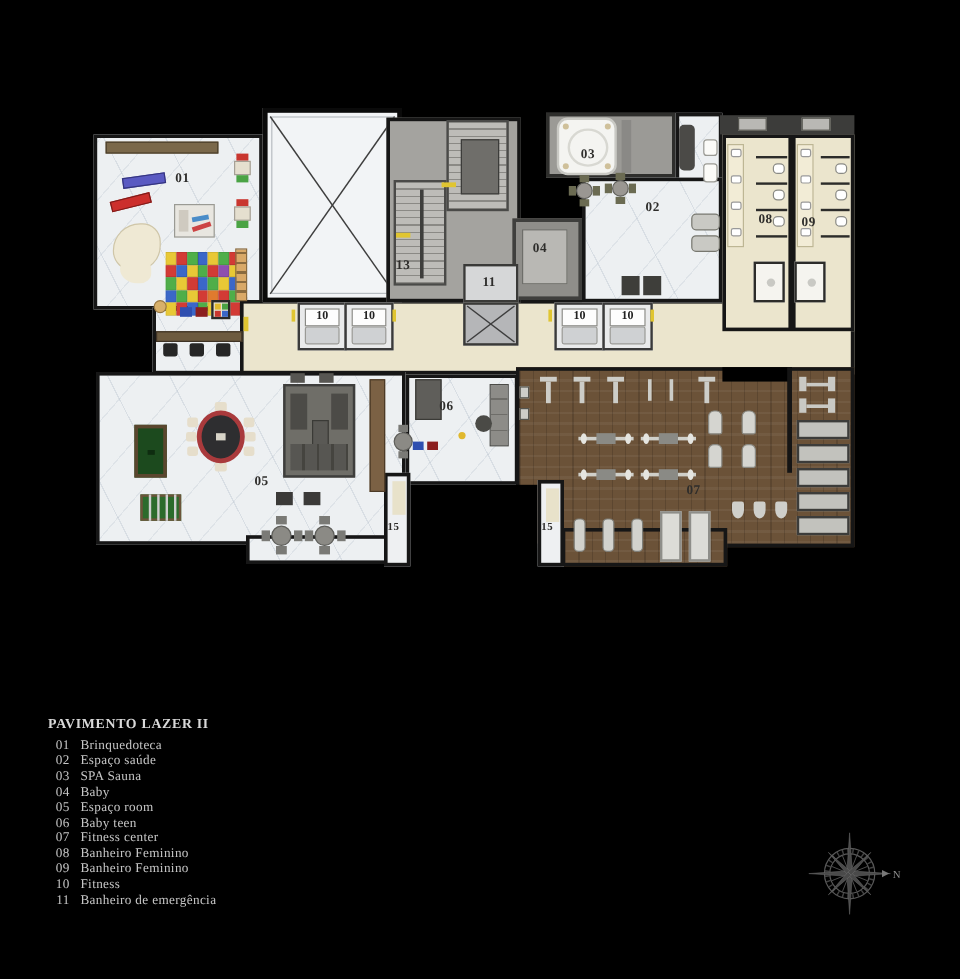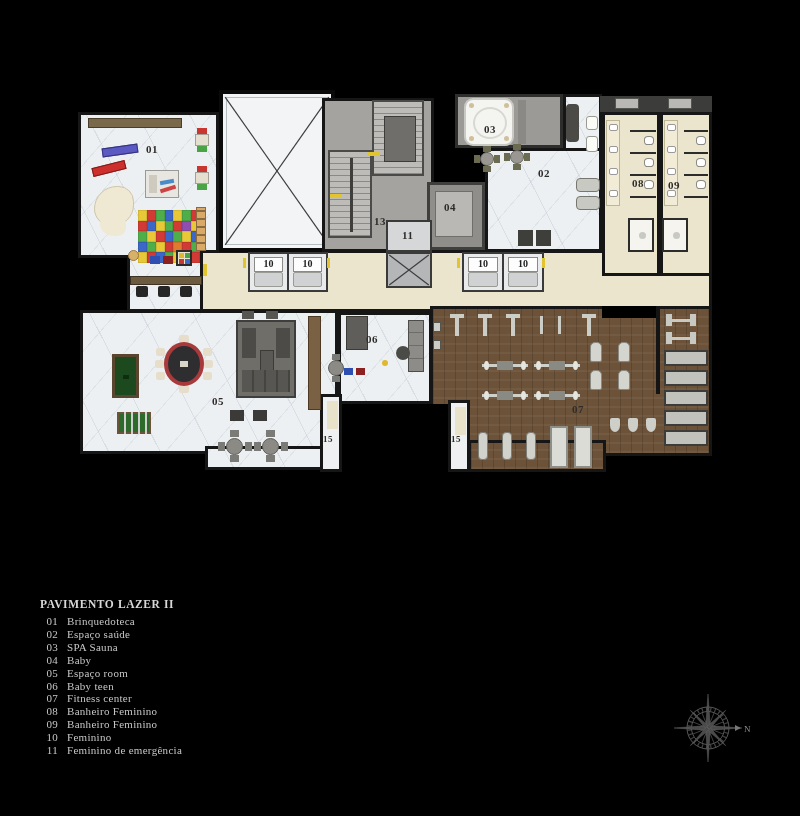--- a/index.html
+++ b/index.html
@@ -389,40 +389,40 @@
   <span class="room-label" style="left:146px;top:144px;">01</span>
   <span class="room-label" style="left:538px;top:168px;">02</span>
   <span class="room-label" style="left:484px;top:124px;">03</span>
   <span class="room-label" style="left:444px;top:202px;">04</span>
   <span class="room-label" style="left:212px;top:396px;">05</span>
   <span class="room-label" style="left:366px;top:334px;">06</span>
   <span class="room-label" style="left:572px;top:404px;">07</span>
   <span class="room-label" style="left:632px;top:178px;">08</span>
   <span class="room-label" style="left:668px;top:180px;">09</span>
   <span class="room-label" style="left:402px;top:230px;">11</span>
-  <span class="room-label" style="left:330px;top:216px;margin-left:44px;">13</span>
+  <span class="room-label" style="left:330px;top:216px;">13</span>
   <span class="room-label" style="left:323px;top:434px;font-size:9px;">15</span>
   <span class="room-label" style="left:451px;top:434px;font-size:9px;">15</span>
 
 </div>
 
 <div class="legend">
   <h1>PAVIMENTO LAZER II</h1>
   <ol>
     <li><span class="num">01</span><span>Brinquedoteca</span></li>
     <li><span class="num">02</span><span>Espaço saúde</span></li>
     <li><span class="num">03</span><span>SPA Sauna</span></li>
     <li><span class="num">04</span><span>Baby</span></li>
     <li><span class="num">05</span><span>Espaço room</span></li>
     <li><span class="num">06</span><span>Baby teen</span></li>
     <li><span class="num">07</span><span>Fitness center</span></li>
     <li><span class="num">08</span><span>Banheiro Feminino</span></li>
     <li><span class="num">09</span><span>Banheiro Feminino</span></li>
-    <li><span class="num">10</span><span>Feminino</span></li>
-    <li><span class="num">11</span><span>Feminino de emergência</span></li>
+    <li><span class="num">10</span><span>Fitness</span></li>
+    <li><span class="num">11</span><span>Banheiro de emergência</span></li>
   </ol>
 </div>
 
 <div class="abs" style="left:660px;top:680px;width:96px;height:96px;">
   <svg width="96" height="96" viewBox="-48 -48 96 96">
     <circle r="21" fill="none" stroke="#585858" stroke-width="1"></circle>
     <circle r="16.5" fill="none" stroke="#585858" stroke-width="1"></circle>
     <circle r="18.8" fill="none" stroke="#4e4e4e" stroke-width="4" stroke-dasharray="1.2 3.1" opacity="0.85"></circle>
     <g stroke="#5c5c5c" stroke-width="0.7">
       <line x1="-15" y1="-15" x2="15" y2="15"></line>

